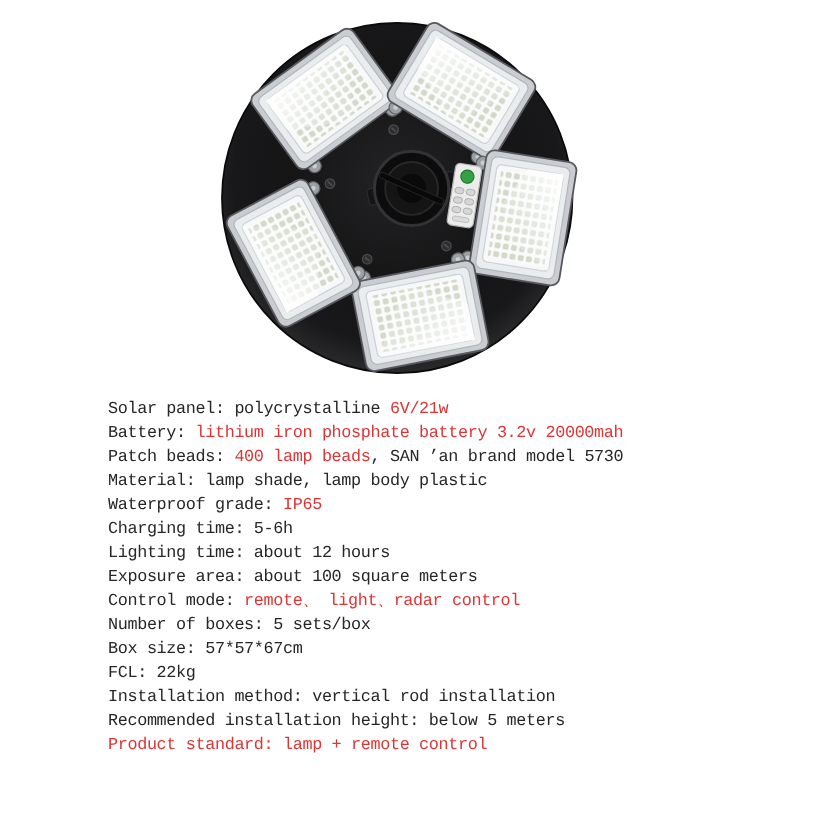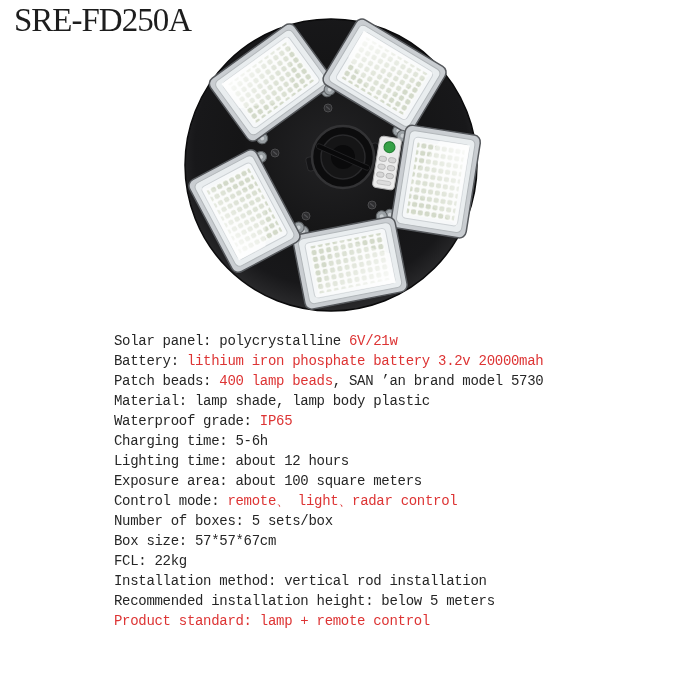--- a/index.html
+++ b/index.html
@@ -27,29 +27,28 @@
   }
   .spec-list{
     position:absolute;
     left:90px;top:331px;
     font-family:"Liberation Mono","DejaVu Sans Mono",monospace;
     font-size:14px;
     line-height:20px;
     letter-spacing:-0.3px;
     white-space:pre;
   }
-  .spec-line{height:20px;margin-left:24px;}
+  .spec-line{height:20px;}
 </style>
 </head>
 <body>
 
 <div class="page" style="background: rgb(255, 255, 255);">
 
   <div class="title" style="color: rgb(29, 29, 29);">
-    <div>SRE-FD250A</div>
   </div>
 
   <svg class="photo" width="345" height="330" viewBox="0 0 345 330" aria-hidden="true">
     <defs>
       <radialGradient id="discGrad" cx="50%" cy="45%" r="55%">
         <stop offset="0" stop-color="#232325"></stop>
         <stop offset="0.55" stop-color="#151516"></stop>
         <stop offset="0.85" stop-color="#18181a"></stop>
         <stop offset="1" stop-color="#2a2a2c"></stop>
       </radialGradient>

